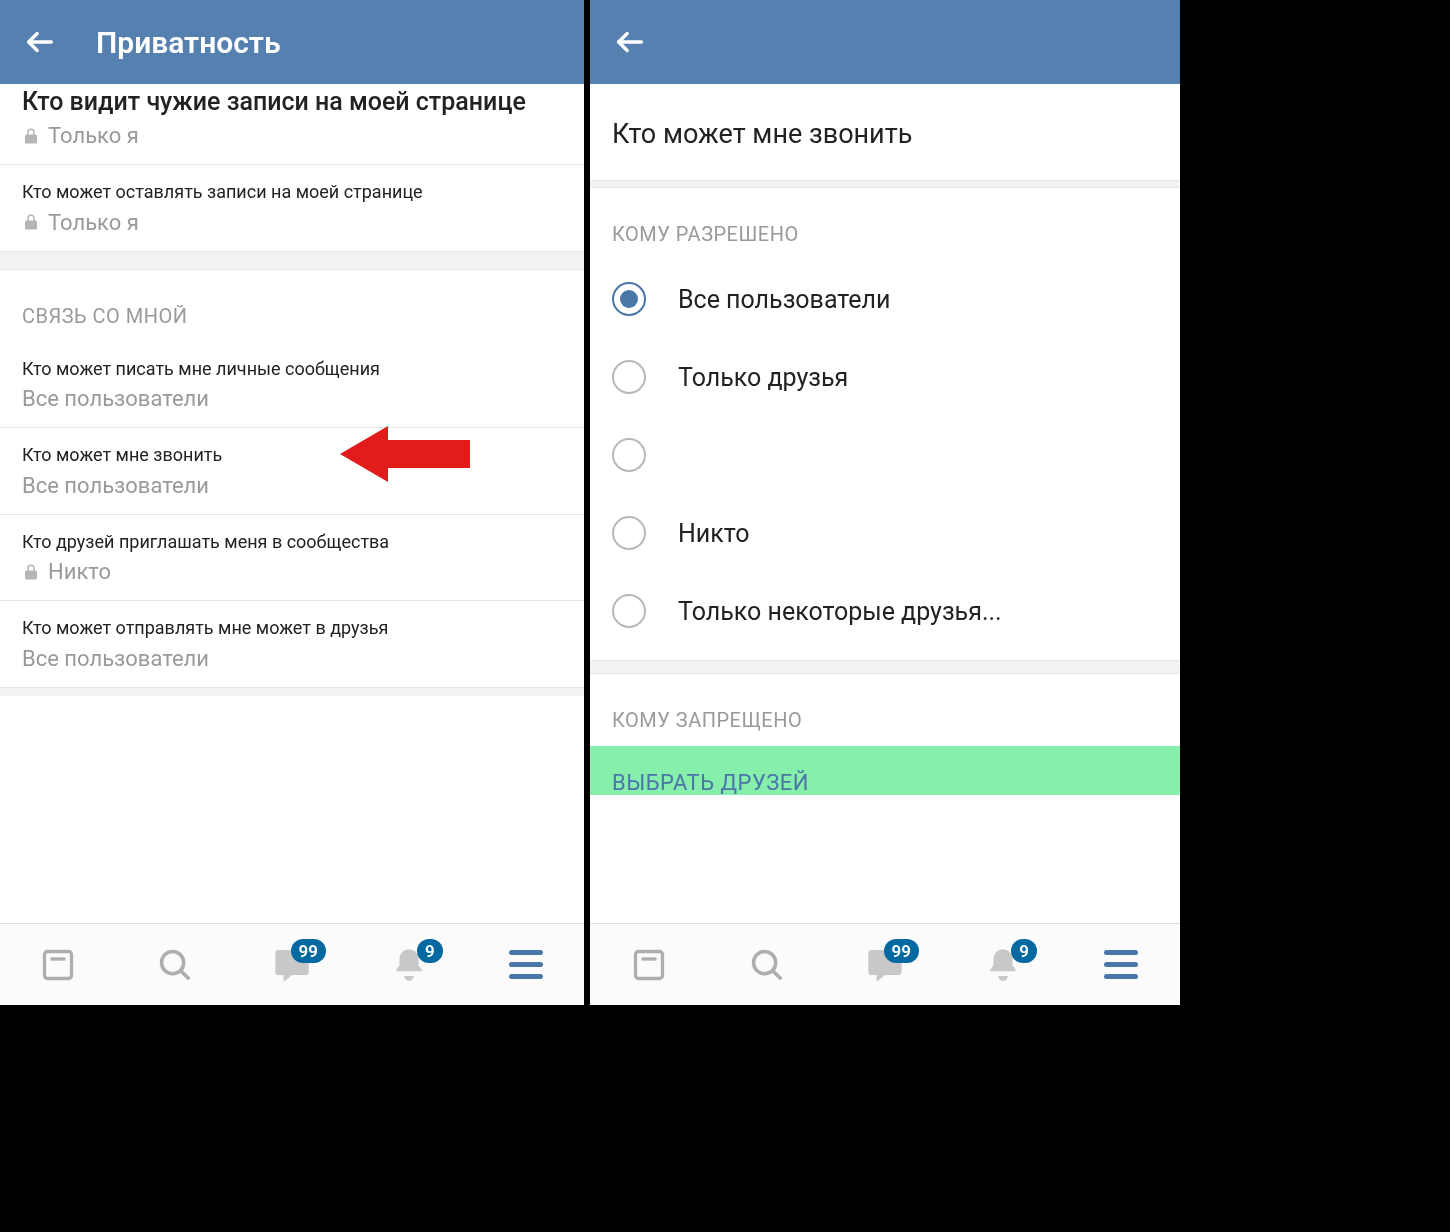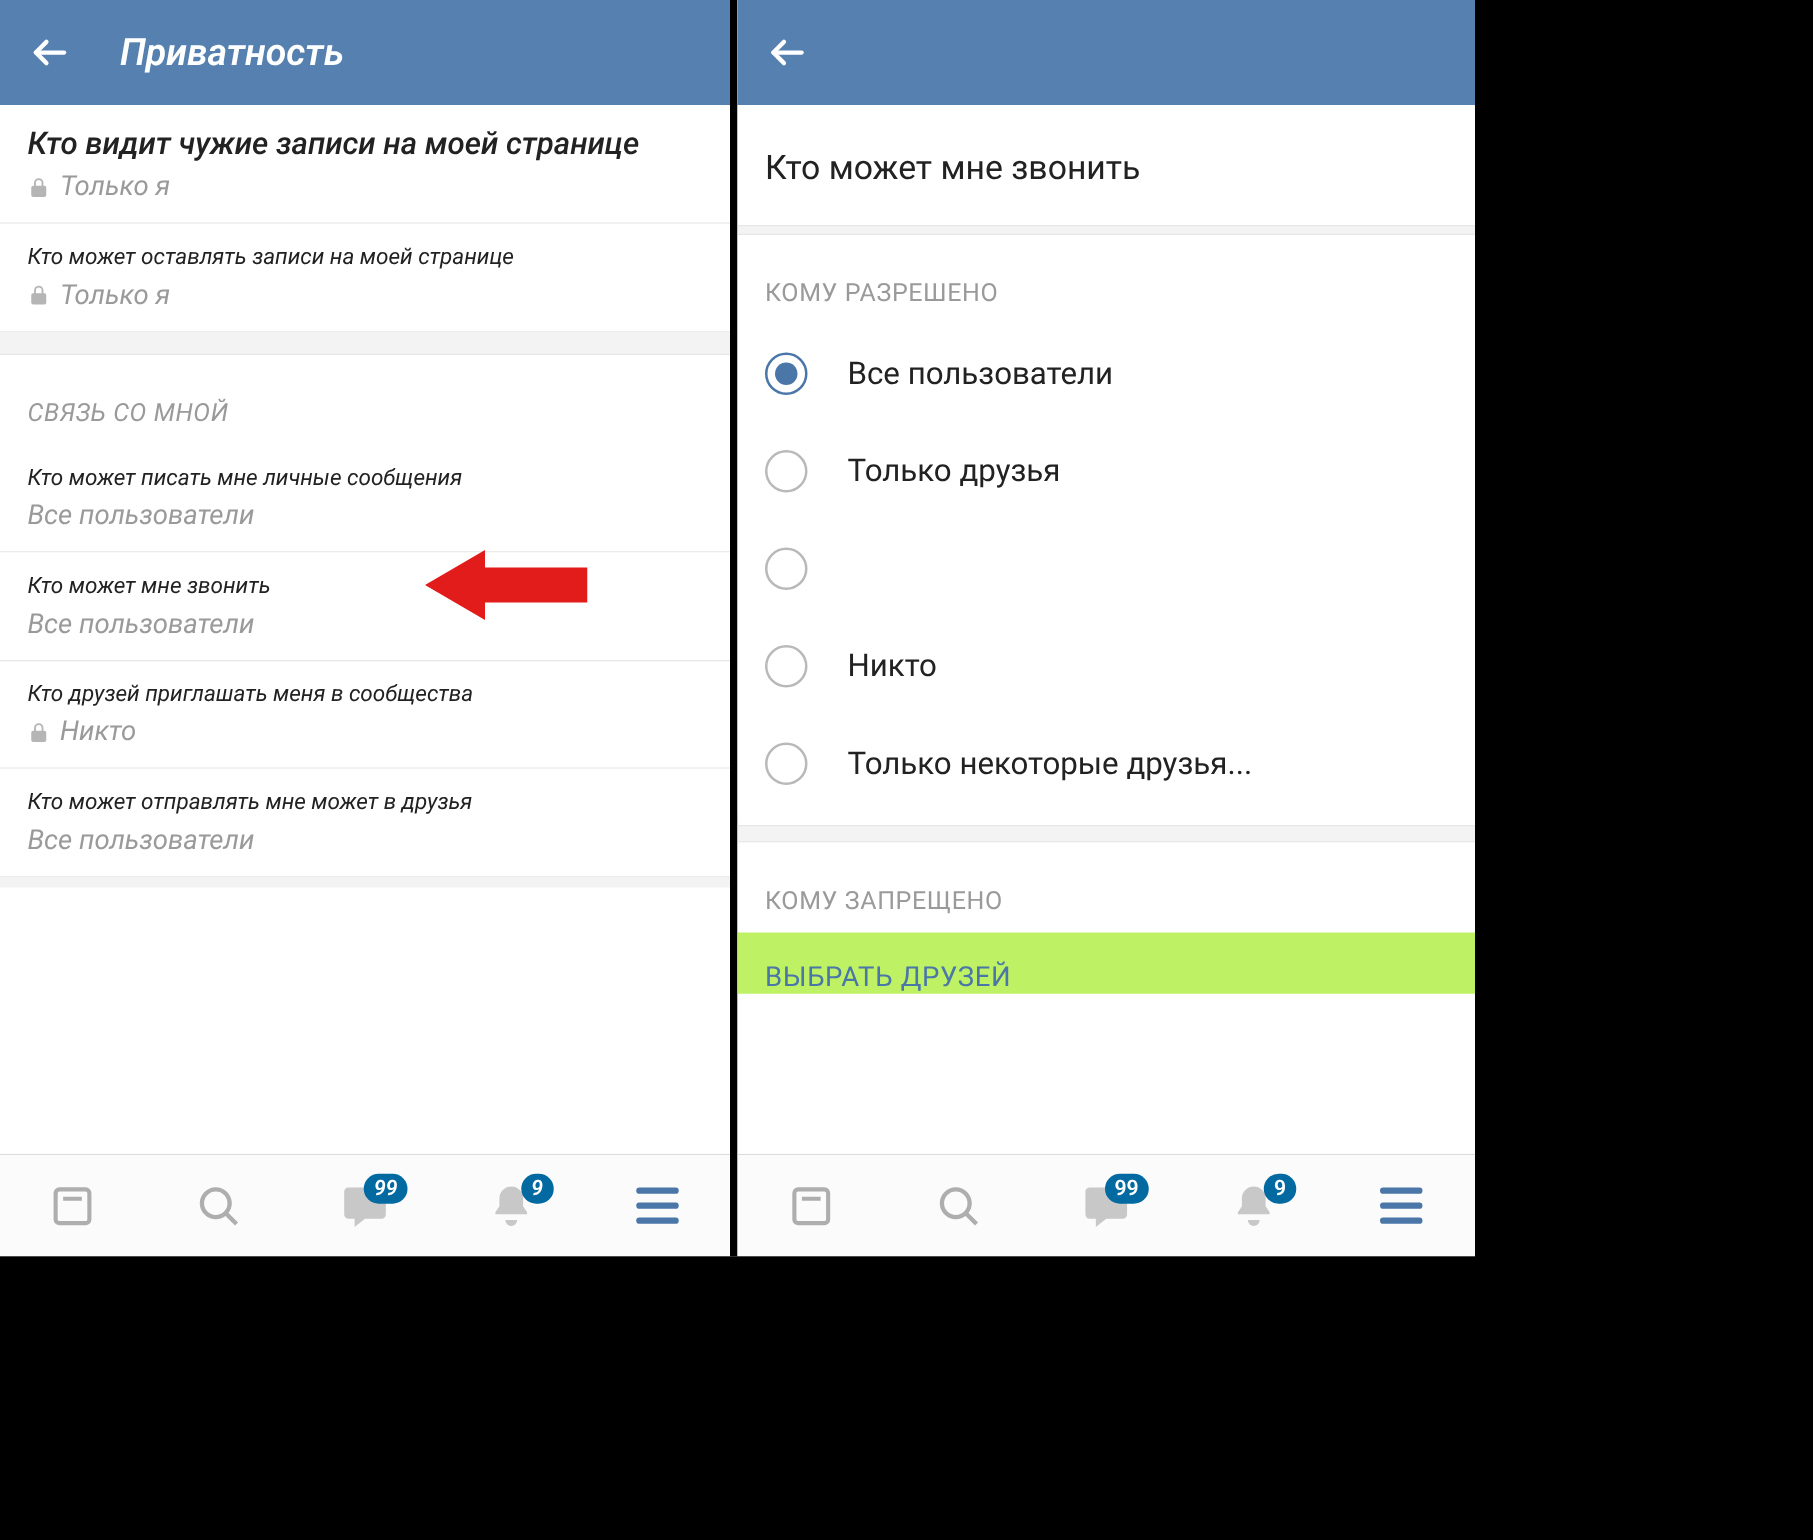--- a/index.html
+++ b/index.html
@@ -12,21 +12,21 @@
   }
   .screen {
     width: 590px;
     height: 1005px;
     background: #fff;
     display: flex;
     flex-direction: column;
     position: relative;
     overflow: hidden;
   }
-  .screen.left { border-right: 6px solid #000; font-style: italic; }
+  .screen.left { border-right: 6px solid #000; }
   .screen.right { border-left: 0px solid #000; }
 
   .topbar {
     height: 84px;
     background: #5580af;
     display: flex;
     align-items: center;
     color: #fff;
     padding: 0 20px;
     flex-shrink: 0;
@@ -36,21 +36,21 @@
 
   .content { flex: 1; overflow: hidden; background:#fff; position:relative; }
 
   .row {
     padding: 16px 22px 16px 22px;
     border-bottom: 1px solid #e6e6e6;
     background:#fff;
   }
   .row .title { font-size: 18px; color:#222; line-height:1.25; }
   .row .sub { font-size: 22px; color:#9a9a9a; margin-top:6px; display:flex; align-items:center; gap:8px; }
-  .row.first { padding-top: 16px; }
+  .row.first { padding-top: 2px; }
   .row.first .title { font-size: 25px; font-weight:500; white-space:nowrap; overflow:hidden; }
 
   .section-gap { height: 18px; background:#f3f3f3; border-bottom:1px solid #e6e6e6; }
   .section-header {
     padding: 34px 22px 14px 22px;
     font-size: 20px;
     color:#9a9a9a;
     letter-spacing: 0.5px;
     background:#fff;
   }
@@ -88,21 +88,21 @@
   .radio.selected { border-color:#4a76a8; }
   .radio.selected::after {
     content:""; width:18px; height:18px; border-radius:50%; background:#4a76a8;
   }
 
   .link-row {
     padding: 24px 12px 0 22px;
     font-size: 22px;
     color:#4a76a8;
     letter-spacing: 0.5px;
-    background:#bef264;
+    background:#86efac;
   }
 
   
   .tabbar {
     height: 82px;
     border-top:1px solid #dcdcdc;
     background:#fbfbfb;
     display:flex;
     align-items:center;
     justify-content: space-around;

